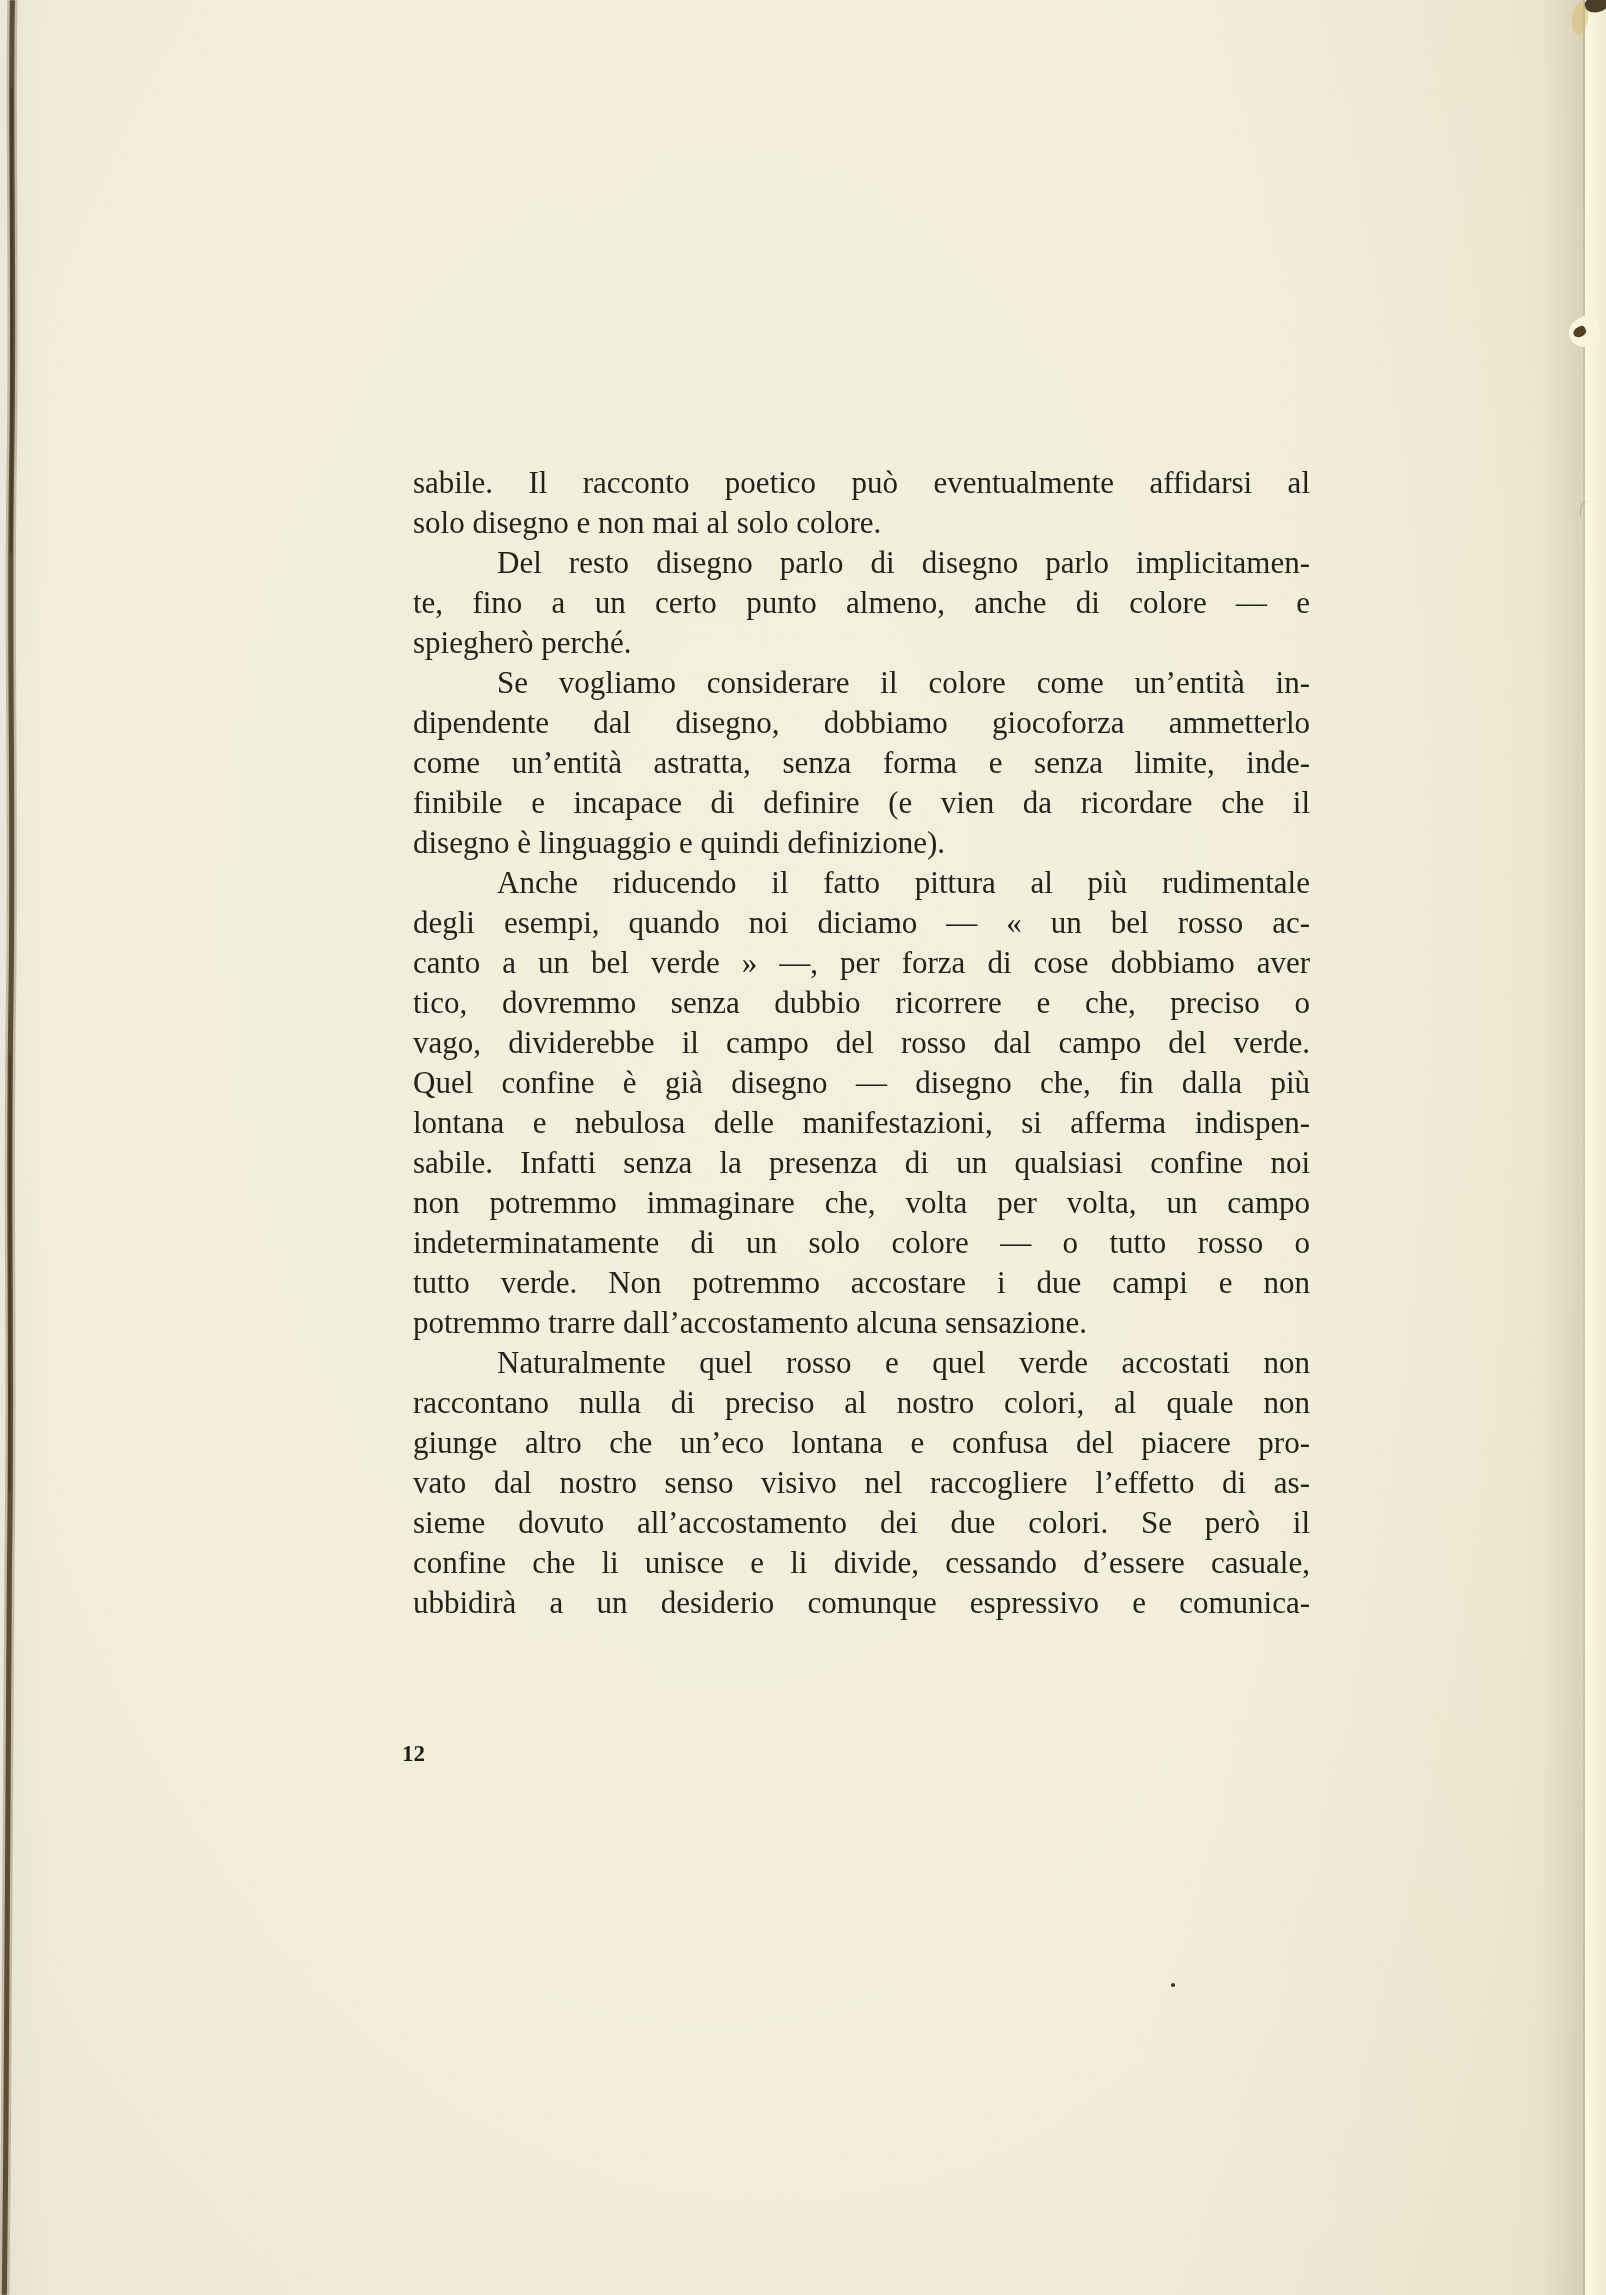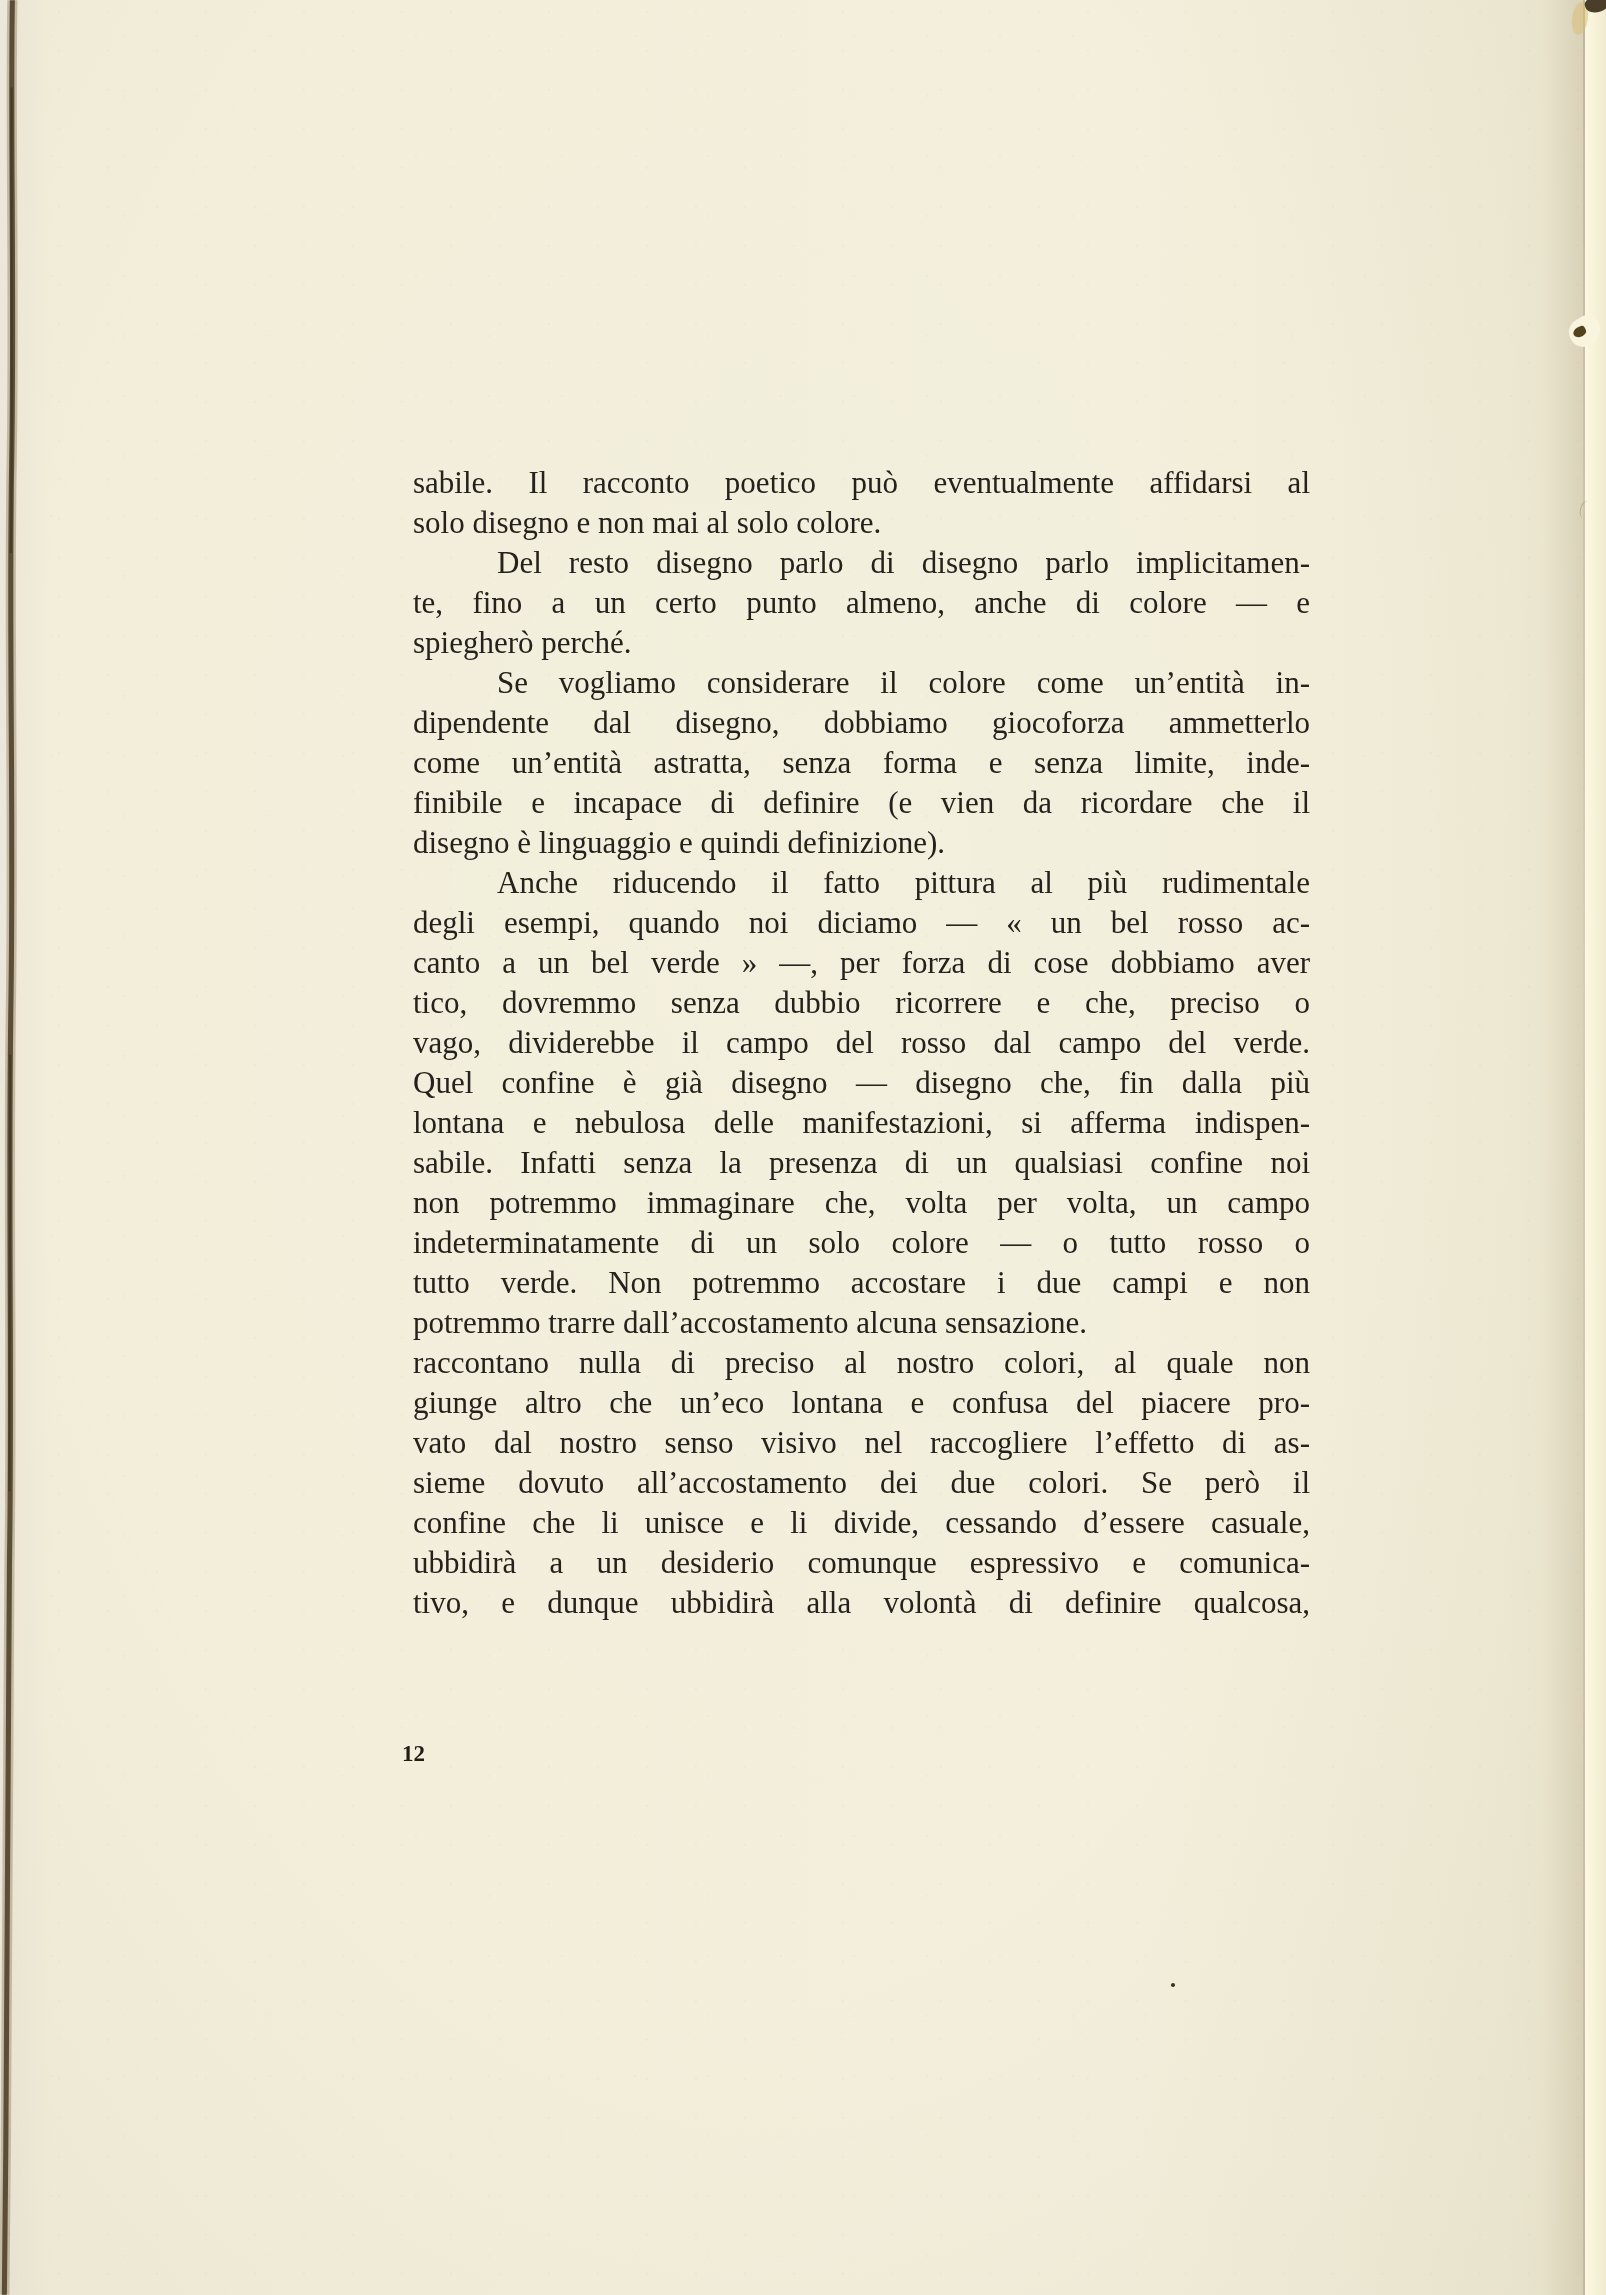--- a/index.html
+++ b/index.html
@@ -201,23 +201,23 @@
     <div class="line">canto a un bel verde » —, per forza di cose dobbiamo aver</div>
     <div class="line">tico, dovremmo senza dubbio ricorrere e che, preciso o</div>
     <div class="line">vago, dividerebbe il campo del rosso dal campo del verde.</div>
     <div class="line">Quel confine è già disegno — disegno che, fin dalla più</div>
     <div class="line">lontana e nebulosa delle manifestazioni, si afferma indispen-</div>
     <div class="line">sabile. Infatti senza la presenza di un qualsiasi confine noi</div>
     <div class="line">non potremmo immaginare che, volta per volta, un campo</div>
     <div class="line">indeterminatamente di un solo colore — o tutto rosso o</div>
     <div class="line">tutto verde. Non potremmo accostare i due campi e non</div>
     <div class="line para-end">potremmo trarre dall’accostamento alcuna sensazione.</div>
+    <div class="line indent">Naturalmente quel rosso e quel verde accostati non</div>
     <div class="line">raccontano nulla di preciso al nostro colori, al quale non</div>
     <div class="line">giunge altro che un’eco lontana e confusa del piacere pro-</div>
     <div class="line">vato dal nostro senso visivo nel raccogliere l’effetto di as-</div>
     <div class="line">sieme dovuto all’accostamento dei due colori. Se però il</div>
     <div class="line">confine che li unisce e li divide, cessando d’essere casuale,</div>
     <div class="line">ubbidirà a un desiderio comunque espressivo e comunica-</div>
-    <div class="line">tivo, e dunque ubbidirà alla volontà di definire qualcosa,</div>
   </div>
 
 <div class="page-number">12</div>
 
 
 </body></html>

